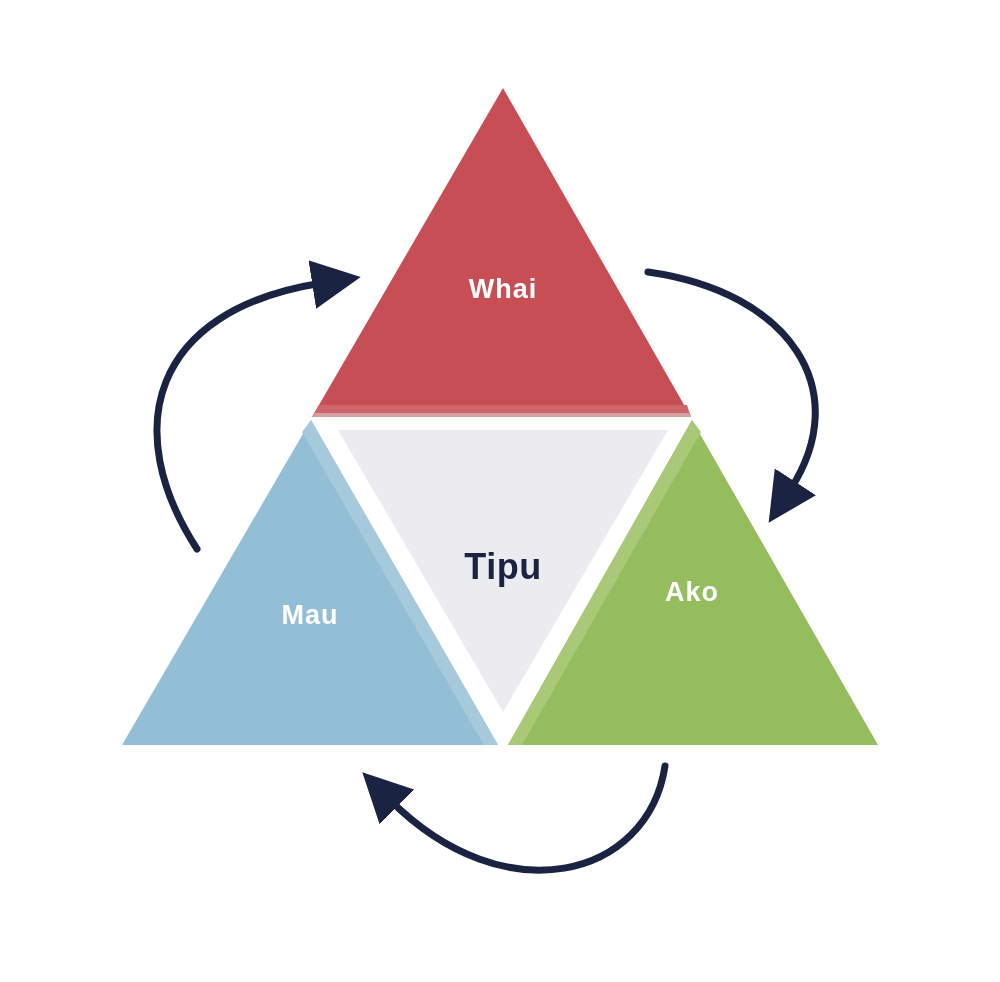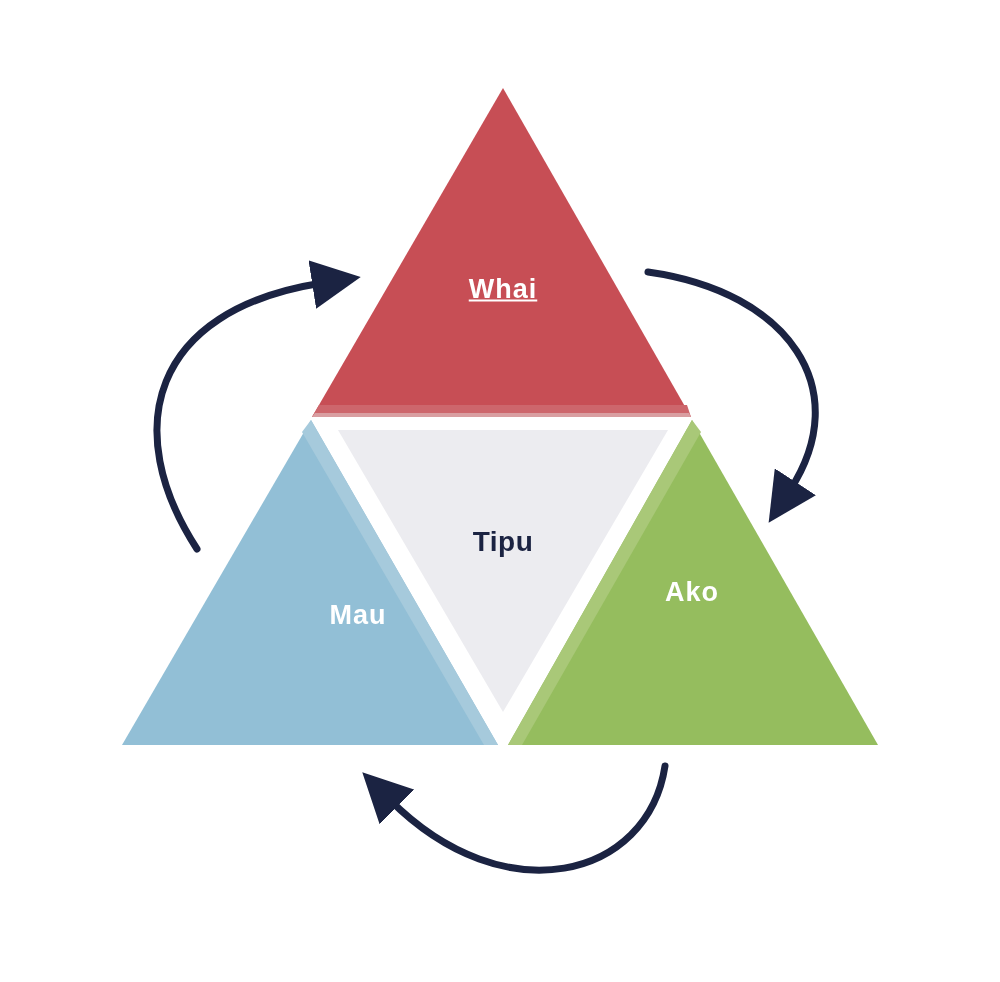--- a/index.html
+++ b/index.html
@@ -24,25 +24,26 @@
   .tri-label {
     position: absolute;
     transform: translate(-50%, -50%);
     font-weight: 700;
     font-size: 27px;
     letter-spacing: 1px;
     white-space: nowrap;
     user-select: none;
   }
   .tri-label.center {
-    font-size: 28px;
+    font-size: 36px;
     letter-spacing: 0.5px;
+    margin-top: 25px;
   }
-  .label-whai { left: 503px; top: 289px; text-decoration: underline; }
-  .label-mau  { left: 310px; top: 615px; margin-left: 48px; }
+  .label-whai { left: 503px; top: 289px; }
+  .label-mau  { left: 310px; top: 615px; }
   .label-ako  { left: 692px; top: 592px; }
   .label-tipu { left: 503px; top: 542px; }
 </style>
 </head>
 <body>
 
 <div class="canvas" style="background-color: rgb(255, 255, 255);">
 
   <svg class="diagram-svg" viewBox="0 0 1000 982" xmlns="http://www.w3.org/2000/svg">
     <defs>

